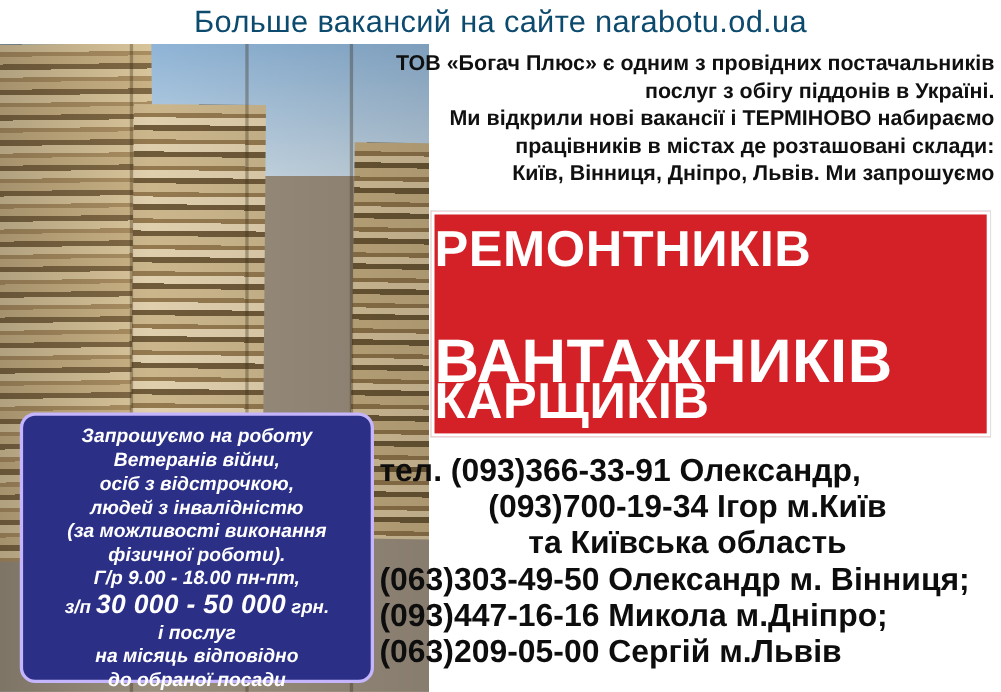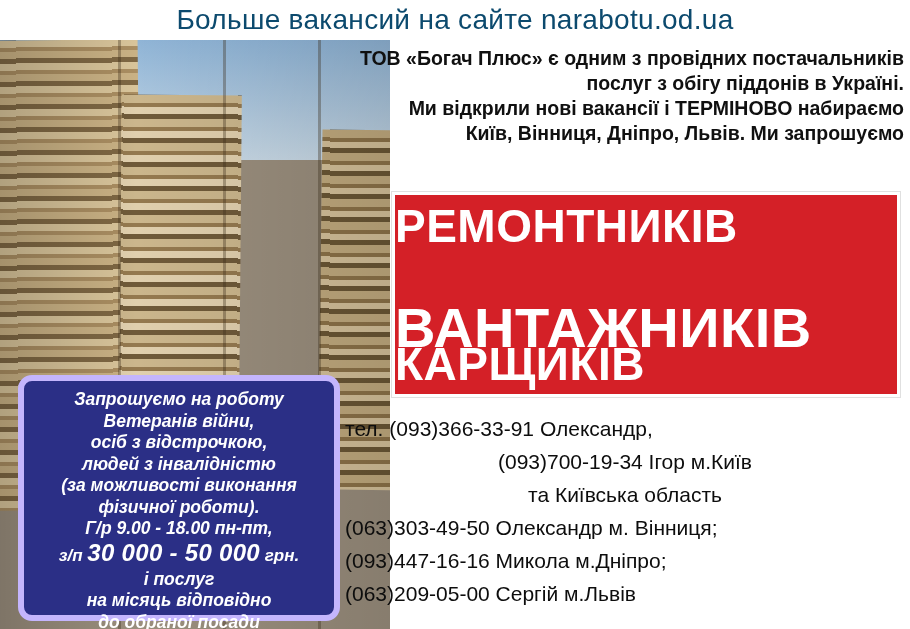--- a/index.html
+++ b/index.html
@@ -167,21 +167,21 @@
   .j4 { position: absolute; left: 0; top: 146px;width: 100%; font-size: 46px; }
 
   
   .veterans {
     position: absolute;
     left: 18px;
     top: 375px;
     width: 322px;
     height: 246px;
     background: #2b2f86;
-    border: 6px solid #c4b5fd;
+    border: 3px solid #c4b5fd;
     border-radius: 14px;
     box-sizing: border-box;
     color: #ffffff;
     text-align: center;
     padding-top: 8px;
     font-family: "Liberation Sans", sans-serif;
   }
   .veterans .v-line {
     display: block;
     font-style: italic;
@@ -204,22 +204,22 @@
   }
 
   
   .contacts {
     position: absolute;
     left: 345px;
     top: 412px;
     width: 560px;
     color: #0d0d0d;
     font-family: "Liberation Sans", sans-serif;
-    font-weight: normal;
-    font-size: 21px;
+    font-weight: bold;
+    font-size: 29px;
     line-height: 33px;
   }
   .contacts .c-line { display: block; white-space: nowrap; }
   .c-left  { text-align: left; }
   .c-center{ text-align: center; }
 </style>
 </head>
 <body>
 
 <div id="poster">
@@ -238,20 +238,21 @@
     <div class="photo-vert-seam" style="left:118px;"></div>
     <div class="photo-vert-seam" style="left:223px;"></div>
     <div class="photo-vert-seam" style="left:318px;"></div>
   </div>
   <div class="stack-shade"></div>
 
   <div class="intro">
     <span class="line">ТОВ «Богач Плюс»  є одним з провідних постачальників</span>
     <span class="line">послуг з обігу піддонів в Україні.</span>
     <span class="line">Ми відкрили нові вакансії і ТЕРМІНОВО набираємо</span>
+    <span class="line">працівників в містах де розташовані склади:</span>
     <span class="line">Київ, Вінниця, Дніпро, Львів. Ми запрошуємо</span>
   </div>
 
   <div class="jobs">
     <span class="j-line j1">РЕМОНТНИКІВ</span>
     <span class="j-line j3">ВАНТАЖНИКІВ</span>
     <span class="j-line j4">КАРЩИКІВ</span>
   </div>
 
   <div class="veterans">

